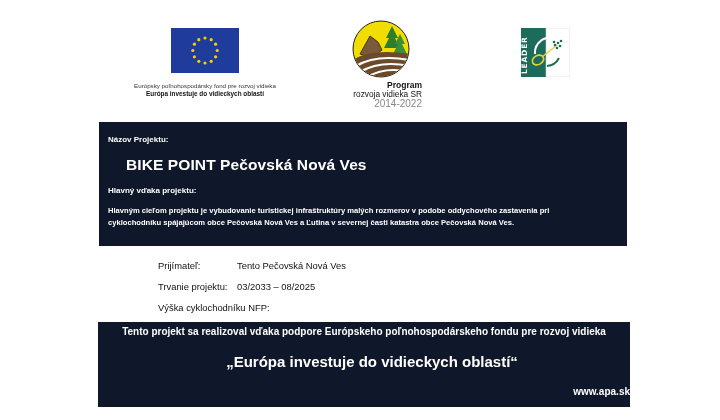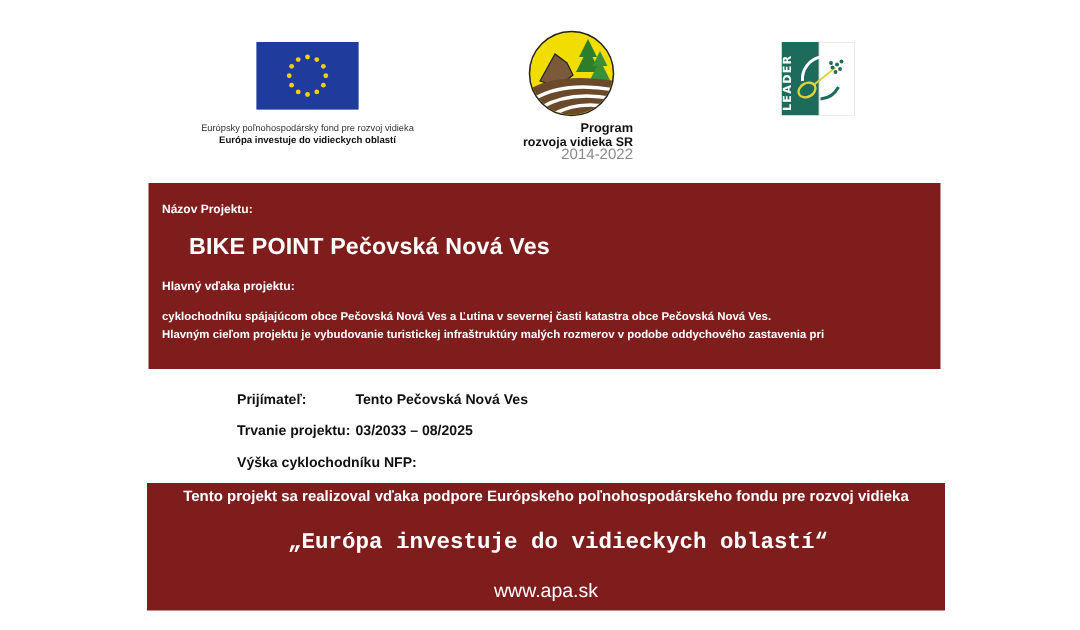--- a/index.html
+++ b/index.html
@@ -8,41 +8,41 @@
 
   
   .logo-eu { position:absolute; left:112px; top:28px; width:186px; text-align:center; }
   .eu-flag { width:68px; height:45px; margin:0 auto; background:#1f3b9c; position:relative; }
   .eu-caption1 { font-size:6.2px; color:#333; margin-top:9px; white-space:nowrap; font-family:"Liberation Sans", sans-serif; }
   .eu-caption2 { font-size:6.4px; color:#111; font-weight:bold; margin-top:1px; white-space:nowrap; font-family:"Liberation Sans", sans-serif; }
 
   .logo-prv { position:absolute; left:340px; top:20px; width:82px; text-align:right; }
   .prv-circle { width:58px; height:58px; margin:0 auto; }
   .prv-t1 { font-size:8.5px; font-weight:bold; color:#111; margin-top:3px; line-height:9px; font-family:"Liberation Sans", sans-serif; }
-  .prv-t2 { font-size:8.3px; font-weight:bold; color:#111; line-height:9px; white-space:nowrap; font-family:"Liberation Sans", sans-serif; }
+  .prv-t2 { font-size:8.3px; font-weight:normal; color:#111; line-height:9px; white-space:nowrap; font-family:"Liberation Sans", sans-serif; }
   .prv-t3 { font-size:10px; color:#888; line-height:9px; font-family:"Liberation Sans", sans-serif; }
 
   .logo-leader { position:absolute; left:521px; top:28px; width:49px; height:49px; }
 
   
-  .box { position:absolute; background:#7f1d1d; color:#fff; }
+  .box { position:absolute; background:#0f172a; color:#fff; }
   .box-top { left:99px; top:122px; width:528px; height:124px; }
   .box-bottom { left:98px; top:322px; width:532px; height:85px; text-align:center; }
 
   .t-label { position:absolute; left:9px; font-size:8px; font-weight:bold; font-family:"Liberation Sans", sans-serif; }
   .t-title { position:absolute; left:9px; top:34px; font-size:15.5px; font-weight:bold; font-family:"Liberation Sans", sans-serif; letter-spacing:0.1px;margin-left:18px; }
   .t-desc { position:absolute; left:9px; top:83px; width:515px; font-size:7.6px; font-weight:bold; line-height:12px; font-family:"Liberation Sans", sans-serif; }
 
   
-  .info { position:absolute; left:122px; font-size:9.4px; font-weight:bold; color:#111; font-family:"Liberation Sans", sans-serif; white-space:nowrap;padding-left:36px; }
+  .info { position:absolute; left:122px; font-size:9.4px; font-weight:normal; color:#111; font-family:"Liberation Sans", sans-serif; white-space:nowrap;padding-left:36px; }
   .info .val { position:absolute; left:115px; top:0; }
 
   .b-line1 { position:absolute; left:0; right:0; top:4px; font-size:10px; font-weight:bold; font-family:"Liberation Sans", sans-serif; }
-  .b-slogan { position:absolute; left:0; right:0; top:31px; font-size:15px; font-weight:bold; font-family:Liberation Mono, monospace;padding-left:16px; }
-  .b-url { position:absolute; left:0; right:0; top:64px; font-size:13px; font-weight:normal; font-family:"Liberation Sans", sans-serif; }
+  .b-slogan { position:absolute; left:0; right:0; top:31px; font-size:15px; font-weight:bold; font-family:Liberation Sans, sans-serif;padding-left:16px; }
+  .b-url { position:absolute; left:0; right:0; top:64px; font-size:10px; font-weight:bold; font-family:"Liberation Sans", sans-serif;text-align:right; }
 </style>
 </head>
 <body>
 
 <div class="logo-eu">
   <div class="eu-flag">
     <svg width="68" height="45" viewBox="0 0 68 45">
       <rect width="68" height="45" fill="#1f3b9c"></rect>
       <g fill="#f5d000">
         <circle cx="34" cy="10" r="1.6"></circle>
@@ -105,22 +105,22 @@
         <circle cx="33" cy="14" r="1.3"></circle>
     </g>
   </svg>
 </div>
 
 <div class="box box-top">
   <div class="t-label" style="top:13px;">Názov Projektu:</div>
   <div class="t-title">BIKE POINT Pečovská Nová Ves</div>
   <div class="t-label" style="top:64px;">Hlavný vďaka projektu:</div>
   <div class="t-desc">
+    <div>Hlavným cieľom projektu je vybudovanie turistickej infraštruktúry malých rozmerov v podobe oddychového zastavenia pri</div>
     <div>cyklochodníku spájajúcom obce Pečovská Nová Ves a Ľutina v severnej časti katastra obce Pečovská Nová Ves.</div>
-    <div>Hlavným cieľom projektu je vybudovanie turistickej infraštruktúry malých rozmerov v podobe oddychového zastavenia pri</div>
   </div>
 </div>
 
 <div class="info" style="top:260px;">
   <span>Prijímateľ:</span>
   <span class="val">Tento Pečovská Nová Ves</span>
 </div>
 <div class="info" style="top:281px;">
   <span>Trvanie projektu:</span>
   <span class="val">03/2033 – 08/2025</span>

